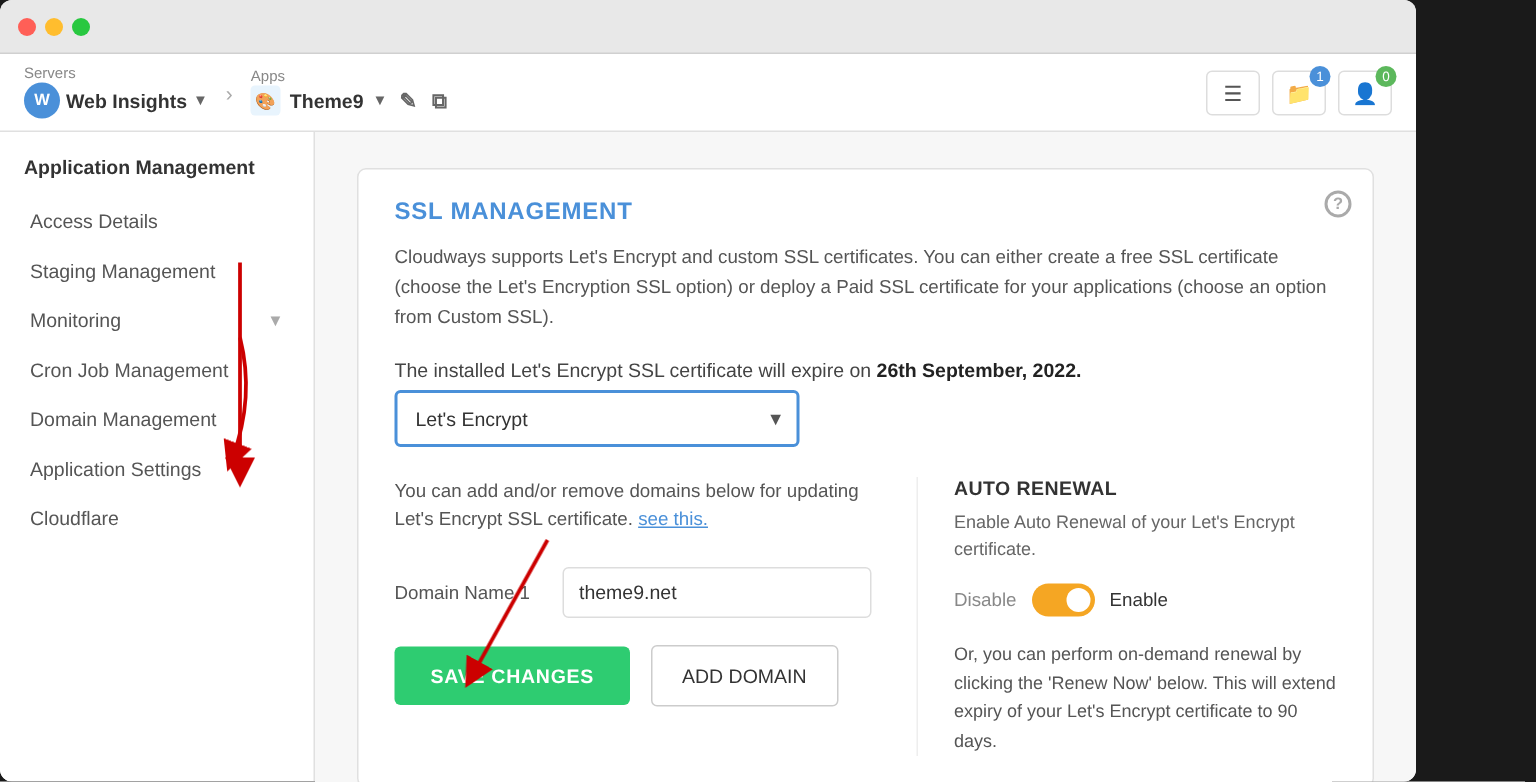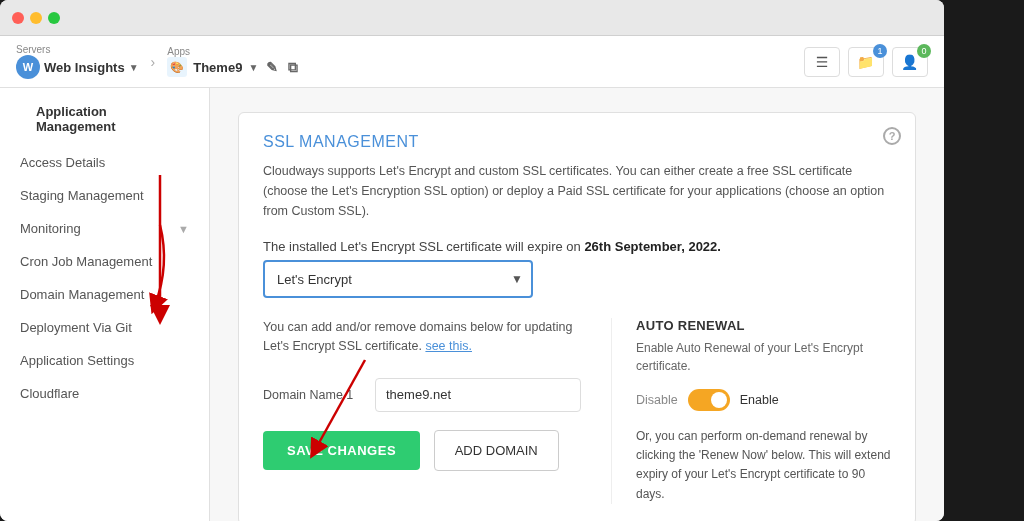--- a/index.html
+++ b/index.html
@@ -191,21 +191,21 @@
       background: #ffffff;
       border-right: 1px solid #e0e0e0;
       padding: 16px 0;
       flex-shrink: 0;
       overflow-y: auto;
     }
     .sidebar-heading {
       font-size: 13px;
       font-weight: 700;
       color: #333;
-      padding: 0 36px 12px;
+      padding: 0 16px 12px;
     }
     .sidebar-item {
       padding: 9px 20px;
       font-size: 13px;
       color: #555;
       cursor: pointer;
       display: flex;
       align-items: center;
       justify-content: space-between;
     }
@@ -222,21 +222,21 @@
     
     .main-content {
       flex: 1;
       padding: 24px 28px;
       overflow-y: auto;
       background: #f7f7f7;
     }
 
     .section-title {
       font-size: 16px;
-      font-weight: 400;
+      font-weight: 700;
       color: #4a90d9;
       letter-spacing: 0.5px;
       margin-bottom: 10px;
     }
     .section-desc {
       font-size: 12.5px;
       color: #555;
       line-height: 1.6;
       margin-bottom: 18px;
       max-width: 720px;
@@ -501,23 +501,20 @@
           <span>Monitoring</span>
           <span class="sidebar-chevron">▼</span>
         </div>
         <div class="sidebar-item">
           <span>Cron Job Management</span>
         </div>
         <div class="sidebar-item">
           <span>Domain Management</span>
         </div>
         <div class="sidebar-item">
-          <span>Deployment Via Git</span>
-        </div>
-        <div class="sidebar-item">
           <span>Application Settings</span>
         </div>
         <div class="sidebar-item">
           <span>Cloudflare</span>
         </div>
       </div>
 
       <div class="main-content">
         <div class="ssl-card">
           <div class="help-icon">?</div>

